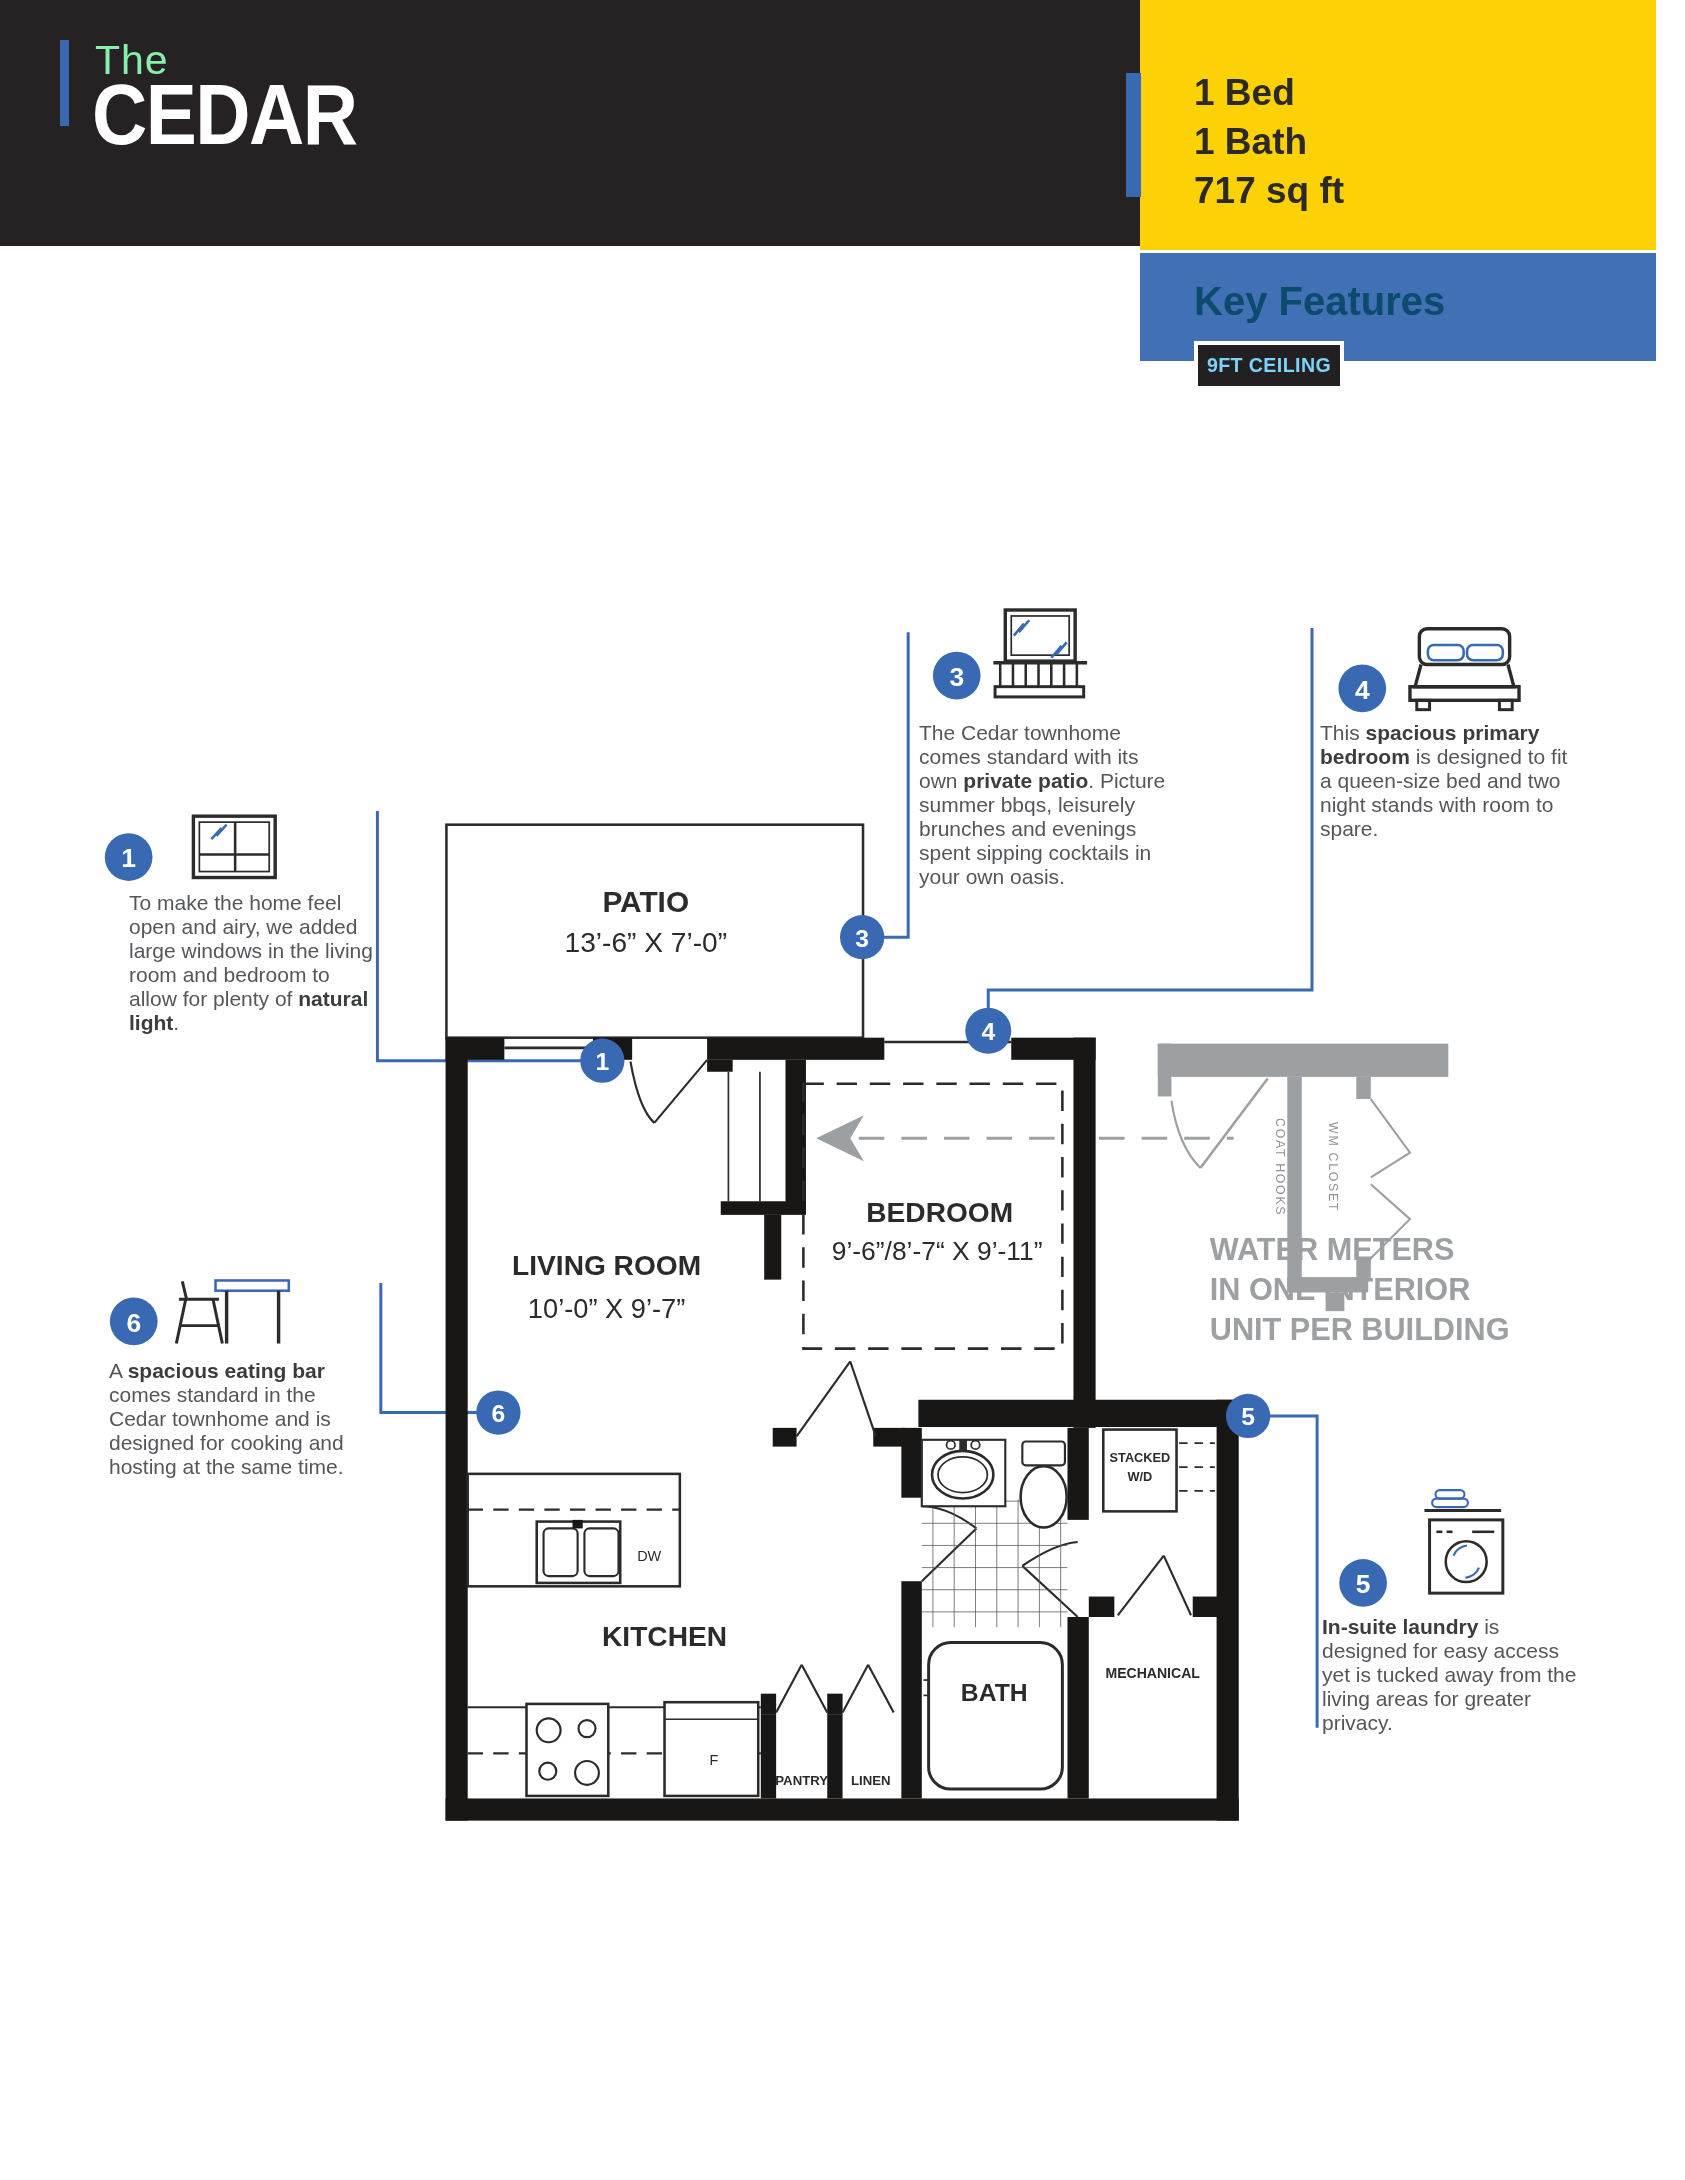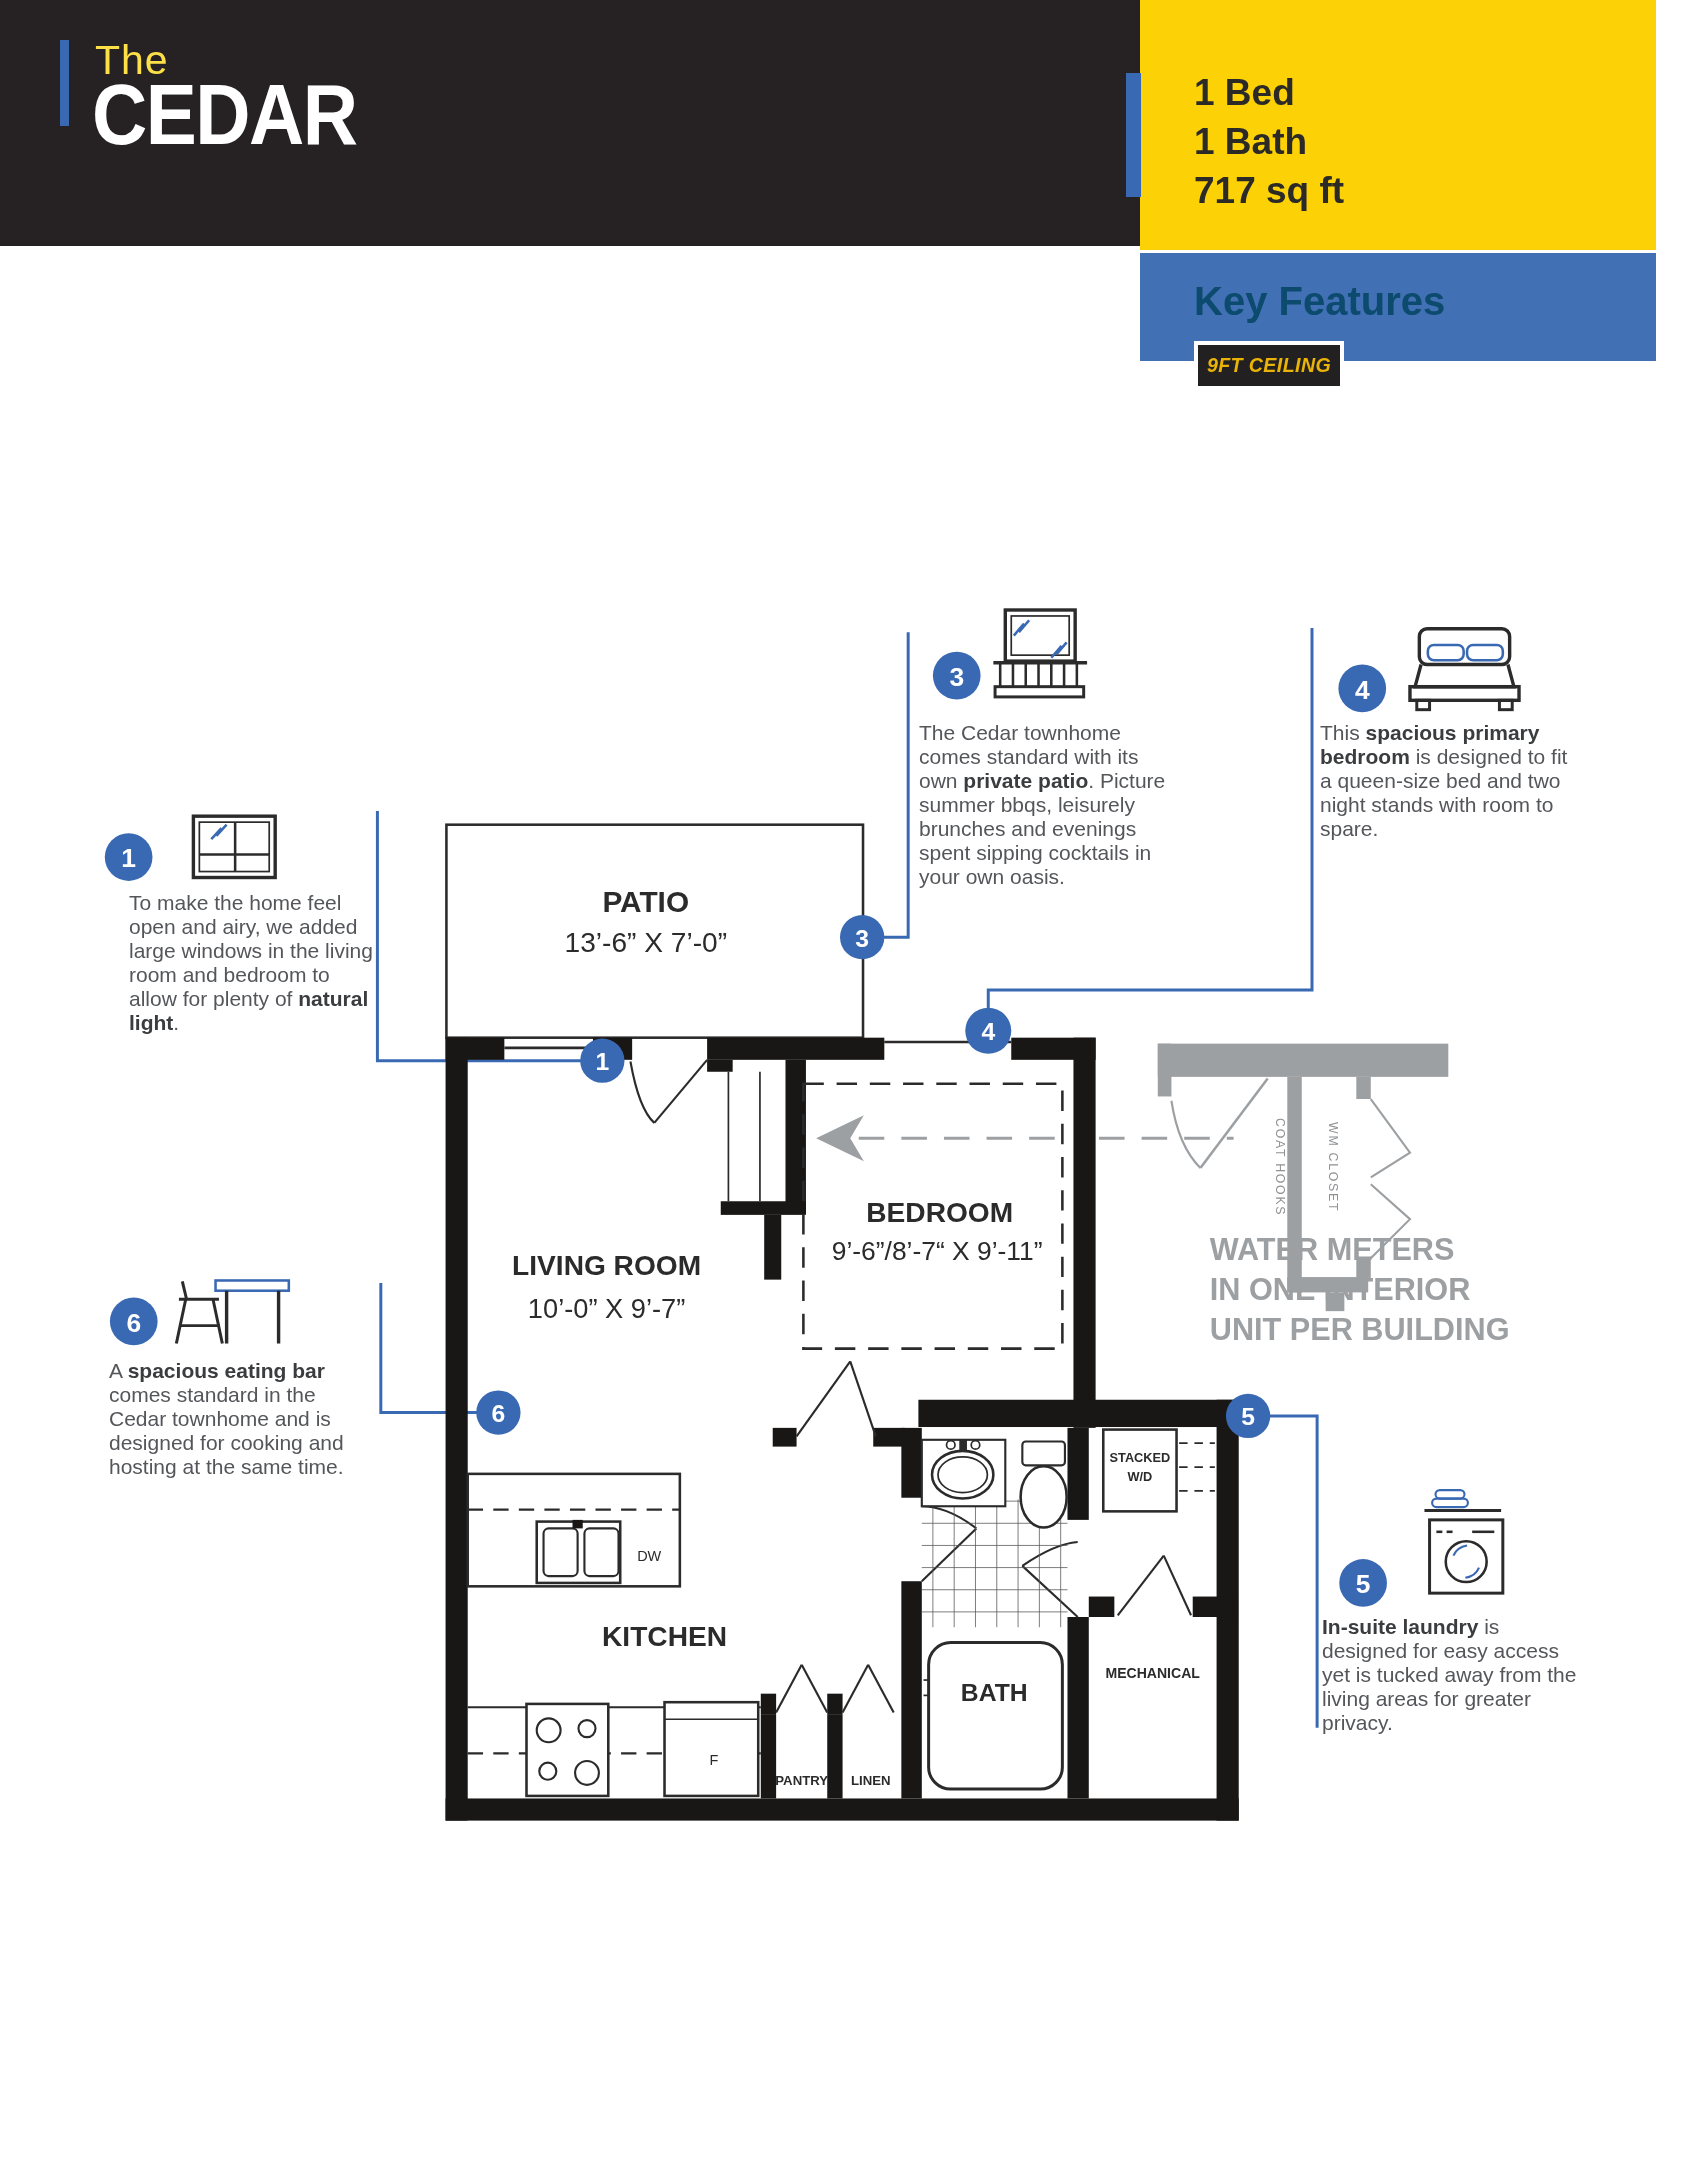--- a/index.html
+++ b/index.html
@@ -1,29 +1,29 @@
 <!DOCTYPE html>
 <html style="font-size:13.6px"><head>
 <meta charset="utf-8">
 <style>
   html,body{margin:0;padding:0;background:#fff;}
   body{width:1686px;height:2181px;position:relative;font-family:"Liberation Sans",sans-serif;overflow:hidden;}
   .abs{position:absolute;}
   
   .hdr-dark{left:0;top:0;width:1140px;height:246px;background:#262224;}
   .brand-bar{left:60px;top:40px;width:9.4px;height:86px;background:#3a69b4;}
-  .brand-prefix{left:95px;top:37px;font-size:41px;color:#fde047;font-weight:400;letter-spacing:0.9px;}
+  .brand-prefix{left:95px;top:37px;font-size:41px;color:#86efac;font-weight:400;letter-spacing:0.9px;}
   .brand-name{left:92px;top:66px;font-size:85px;font-weight:bold;color:#ffffff;letter-spacing:-1.7px;transform:scaleX(.9);transform-origin:left top;white-space:nowrap;}
   .tagline{left:341px;top:72px;font-size:29px;line-height:44px;font-weight:bold;color:#3a64ae;}
   .spec-box{left:1140px;top:0;width:516px;height:250px;background:#fcd206;}
   .spec-bar{left:1126px;top:73px;width:15.3px;height:124px;background:#3a69b4;}
   .spec-lines{left:1194px;top:68px;font-size:37px;line-height:49px;font-weight:bold;color:#2b2a27;}
   .kf-box{left:1140px;top:253px;width:516px;height:108px;background:#4270b5;}
   .kf-title{left:1194px;top:279px;font-size:40px;font-weight:bold;color:#0c4a6e;}
-  .ceil-badge{left:1194px;top:341px;width:150px;height:49px;background:#232021;border:4.3px solid #ffffff;box-sizing:border-box;color:#eab308;font-size:19.6px;font-weight:bold;letter-spacing:0.4px;display:flex;align-items:center;justify-content:center;font-style:italic;}
+  .ceil-badge{left:1194px;top:341px;width:150px;height:49px;background:#232021;border:4.3px solid #ffffff;box-sizing:border-box;color:#7dd3fc;font-size:19.6px;font-weight:bold;letter-spacing:0.4px;display:flex;align-items:center;justify-content:center;}
   
   .para{font-size:21px;line-height:24px;color:#54565a;}
   .para b{color:#3a3c3e;}
   .p1{left:109px;top:891px;width:249px;margin-left:20px;}
   .p3{left:919px;top:721px;width:256px;}
   .p4{left:1320px;top:721px;width:261px;}
   .p6{left:109px;top:1359px;width:261px;}
   .p5{left:1322px;top:1615px;width:266px;}
   svg text{font-family:"Liberation Sans",sans-serif;}
 </style>

